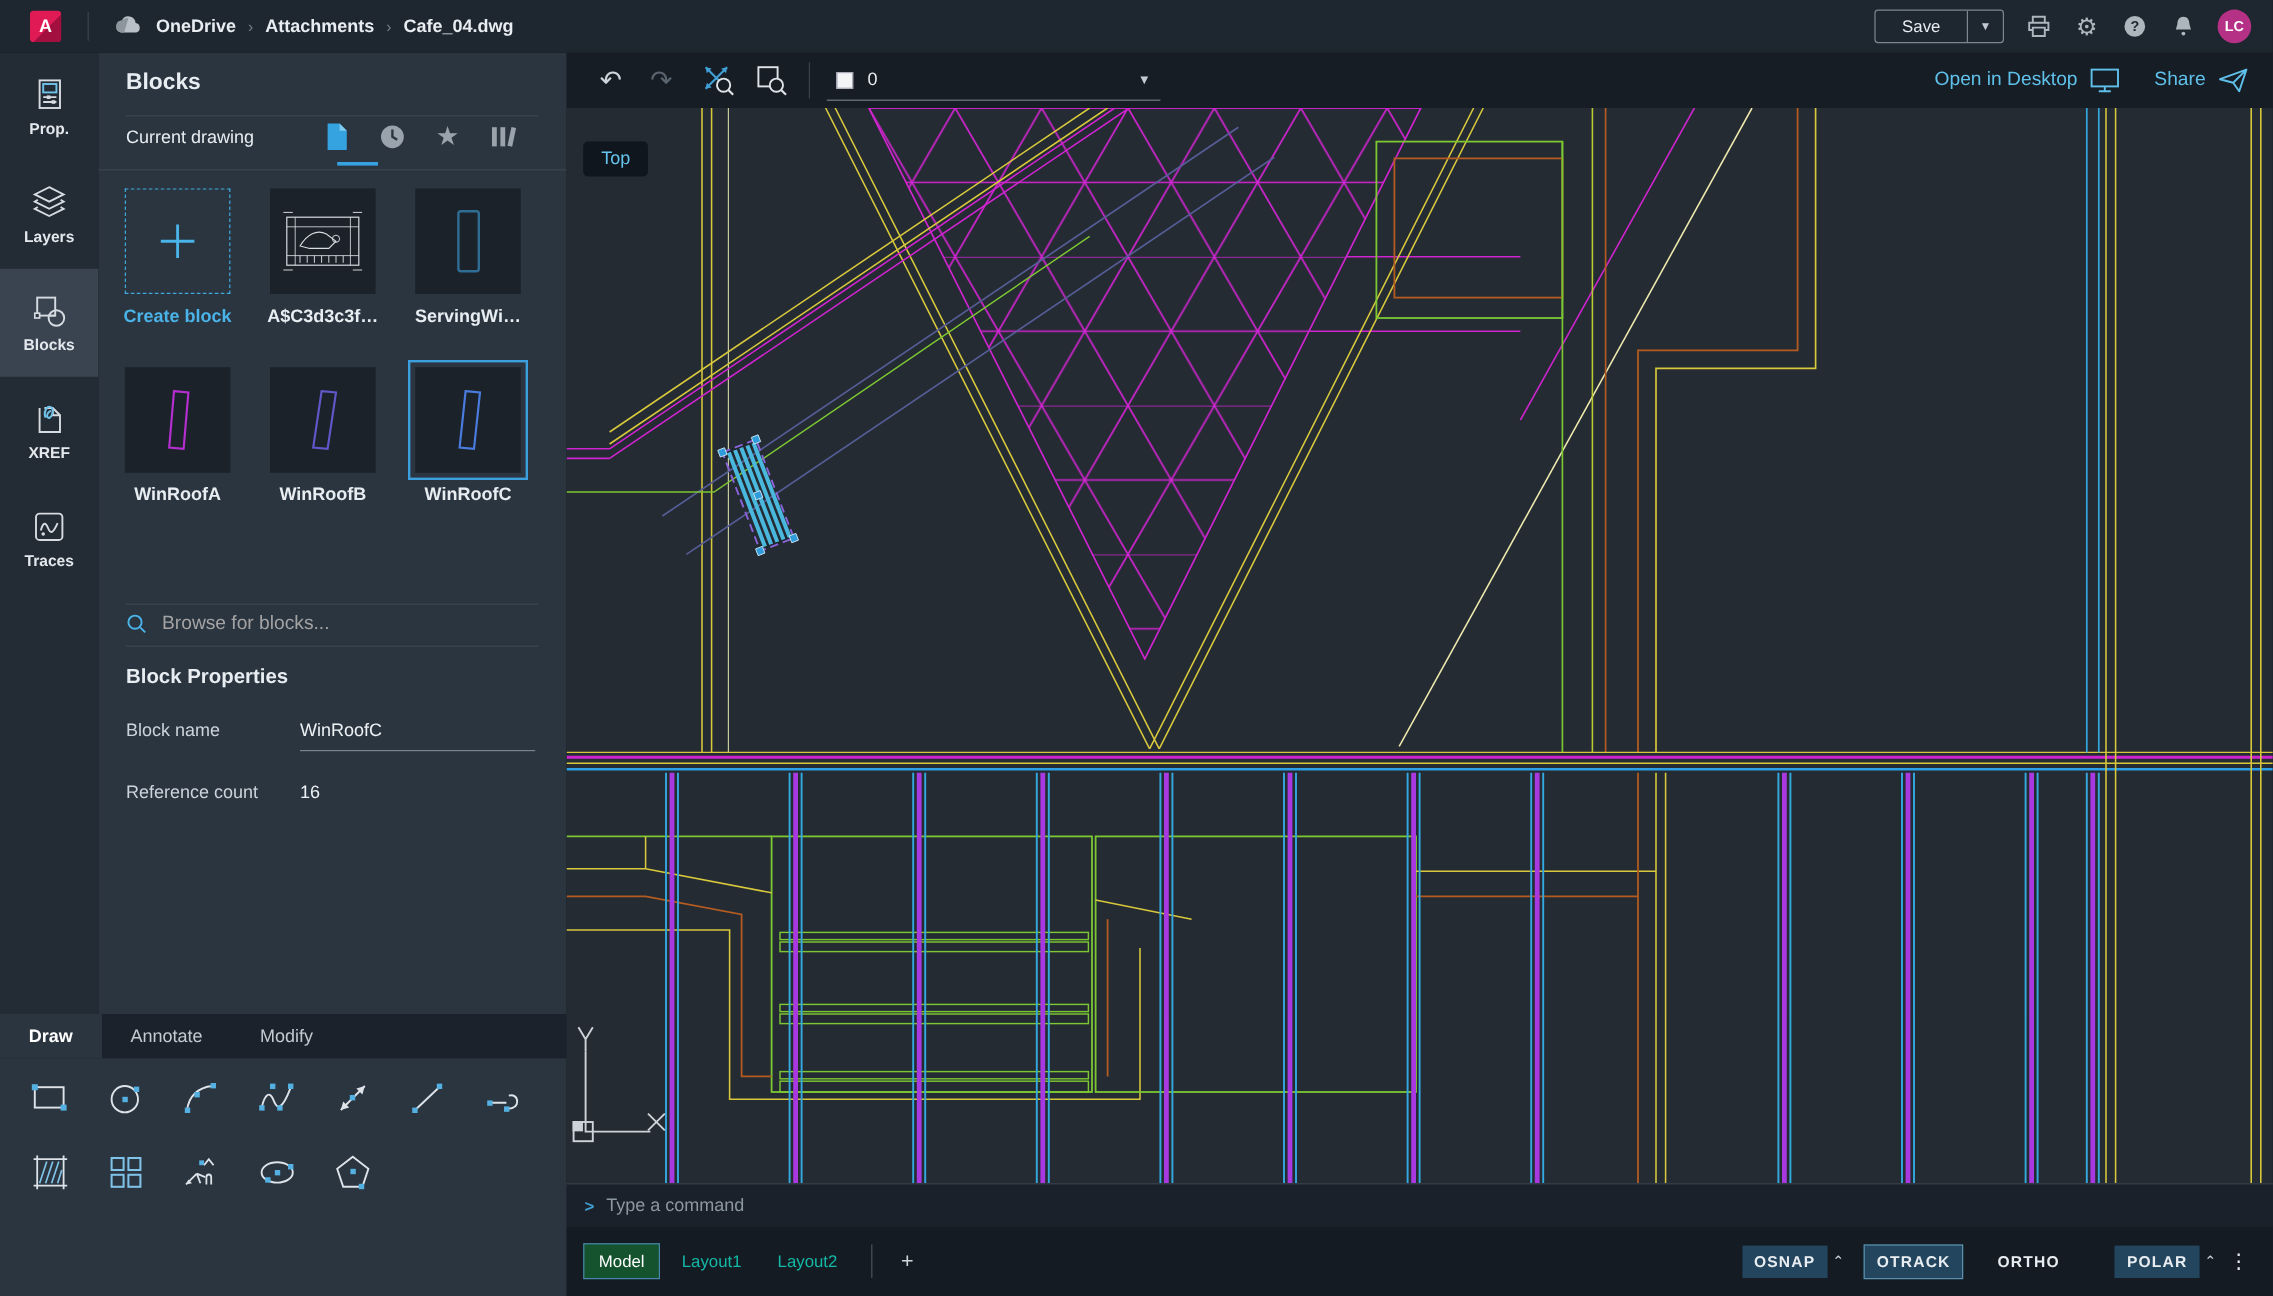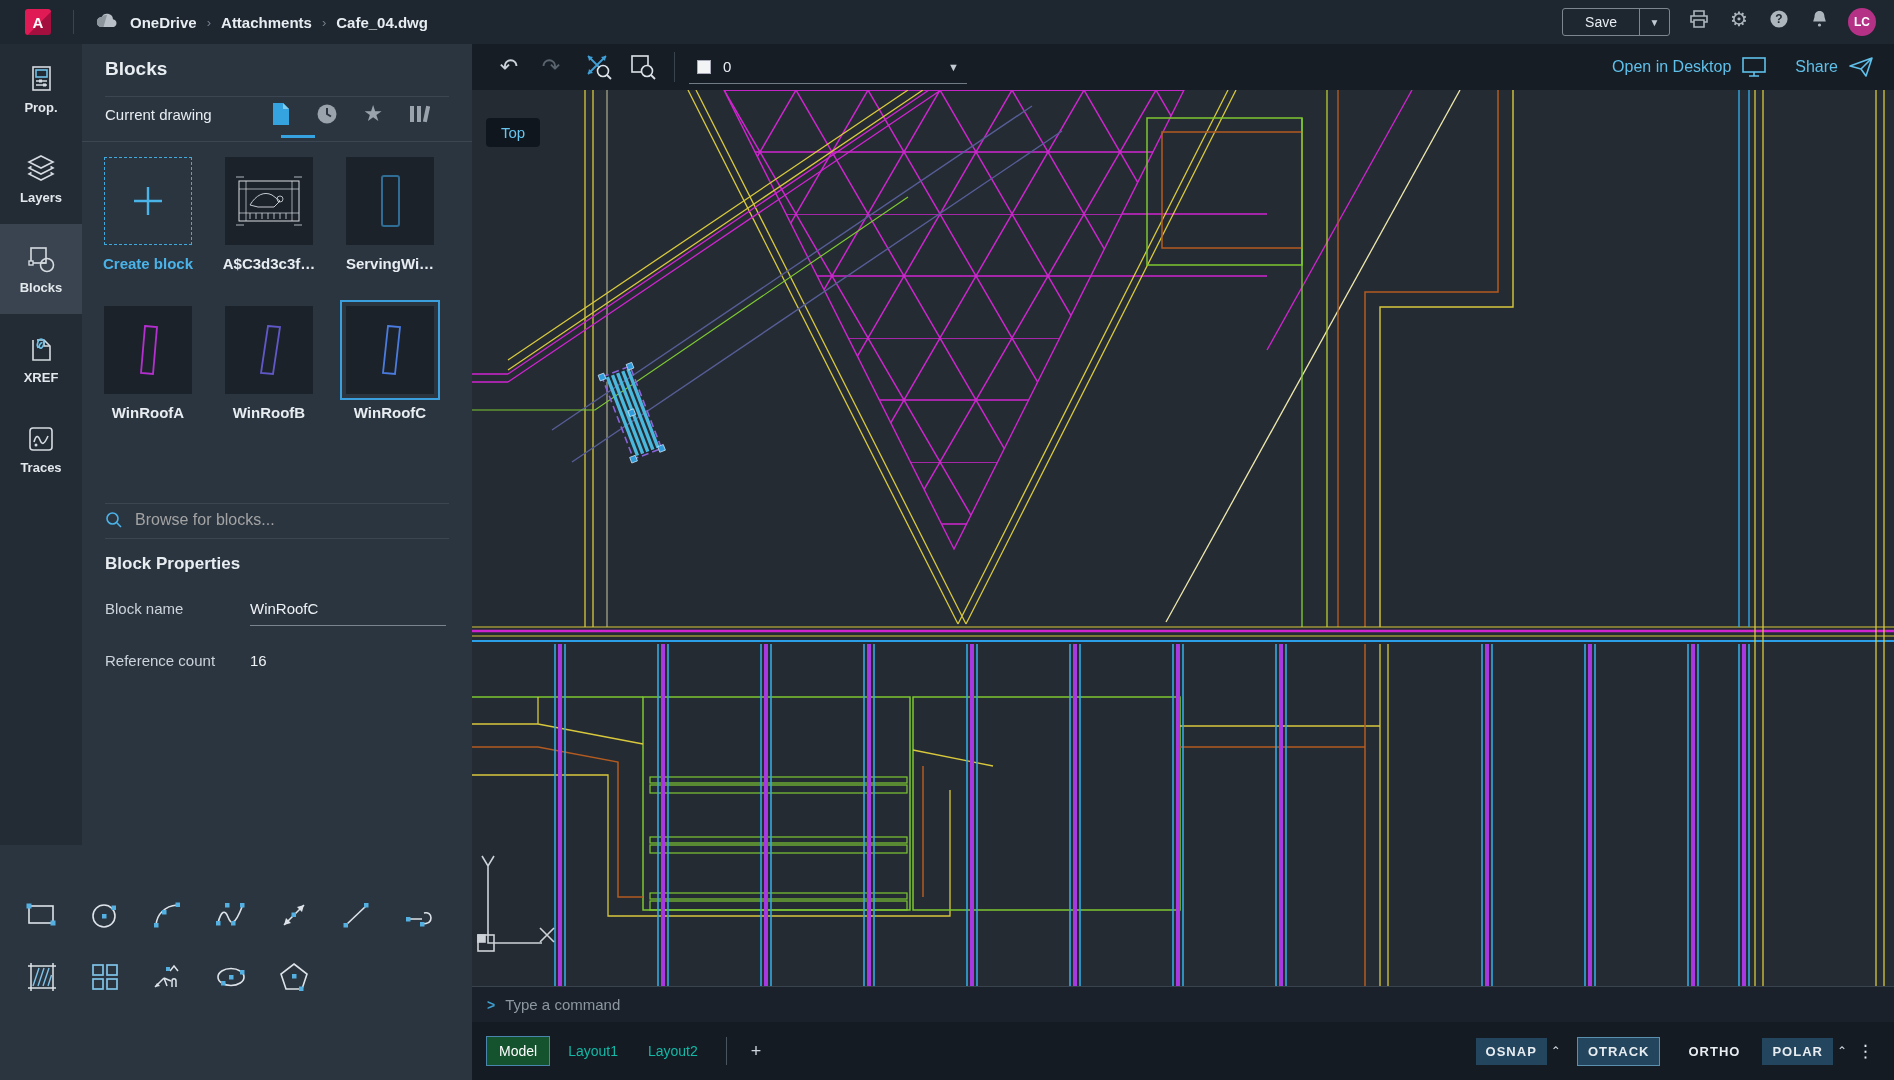--- a/index.html
+++ b/index.html
@@ -11,21 +11,21 @@
   *{box-sizing:border-box;margin:0;padding:0}
   html,body{width:1894px;height:1080px;overflow:hidden;background:#10161d;
     font-family:"Liberation Sans",sans-serif;-webkit-font-smoothing:antialiased;color:var(--txt)}
   
   #topbar{position:absolute;left:0;top:0;width:1894px;height:44px;background:var(--bg-top);z-index:30;display:flex;align-items:center}
   .logo{width:26px;height:26px;margin-left:25px;border-radius:3px;background:linear-gradient(135deg,#e01a55 55%,#a30f3e 56%);
     display:flex;align-items:center;justify-content:center;font-weight:bold;font-size:15px;color:#fff}
   .tb-div{width:1px;height:24px;background:#3a4450;margin:0 20px 0 22px}
   .crumb{display:flex;align-items:center;gap:10px;font-size:15px;font-weight:bold}
   .crumb .sep{color:#76808a;font-size:13px;font-weight:normal}
-  .tb-right{margin-left:auto;display:flex;align-items:flex-start;gap:18px;padding-right:18px}
+  .tb-right{margin-left:auto;display:flex;align-items:center;gap:18px;padding-right:18px}
   .savebtn{display:flex;border:1px solid #7d868f;border-radius:3px;height:28px;overflow:hidden}
   .savebtn .main{padding:0 22px;display:flex;align-items:center;font-size:14px;cursor:pointer}
   .savebtn .caret{width:30px;border-left:1px solid #7d868f;display:flex;align-items:center;justify-content:center;color:#c3cad1;font-size:10px;cursor:pointer}
   .tbicon{width:22px;height:22px;color:#aeb6bd;display:flex;align-items:center;justify-content:center;cursor:pointer}
   .avatar{width:28px;height:28px;border-radius:50%;background:#b53186;color:#fff;font-size:12px;font-weight:bold;
     display:flex;align-items:center;justify-content:center;cursor:pointer}
   
   #rail{position:absolute;left:0;top:44px;width:82px;height:801px;background:var(--bg-rail);z-index:20}
   .rail-item{height:90px;display:flex;flex-direction:column;align-items:center;justify-content:center;gap:6px;cursor:pointer}
   .rail-item.sel{background:var(--bg-rail-sel)}
@@ -264,20 +264,25 @@
   <div class="hr" style="top:494px"></div>
 
   <div class="bp-title">Block Properties</div>
   <div class="bp-label" style="top:556px">Block name</div>
   <div class="bp-input" style="top:556px">WinRoofC</div>
   <div class="bp-label" style="top:608px">Reference count</div>
   <div class="bp-value" style="top:608px">16</div>
 </div>
 
 <div id="drawpanel">
+  <div class="dp-tabs">
+    <div class="dp-tab active">Draw</div>
+    <div class="dp-tab">Annotate</div>
+    <div class="dp-tab">Modify</div>
+  </div>
   <div class="tools">
     <div class="tool">
       <svg width="36" height="36" viewBox="0 0 36 36">
           <rect x="5" y="9" width="24" height="17" fill="none" stroke="#dde3e8" stroke-width="1.6"></rect>
           <rect x="2.5" y="6.5" width="5" height="5" fill="#54b0e0"></rect>
           <rect x="26.5" y="23.5" width="5" height="5" fill="#54b0e0"></rect>
         </svg>
     </div>
     <div class="tool">
       <svg width="36" height="36" viewBox="0 0 36 36">
@@ -521,18 +526,18 @@
     <div class="laytab active">Model</div>
     <div class="laytab">Layout1</div>
     <div class="laytab">Layout2</div>
     <div class="bb-div"></div>
     <div class="plus">+</div>
     <div class="bb-right">
       <div class="statbtn on">OSNAP</div>
       <div class="chevbtn">⌃</div>
       <div class="statbtn on outlined" style="margin-left:12px">OTRACK</div>
       <div class="statbtn" style="margin-left:18px">ORTHO</div>
-      <div class="statbtn on" style="margin-left:12px">POLAR</div>
+      <div class="statbtn on" style="margin-left:36px">POLAR</div>
       <div class="chevbtn">⌃</div>
       <div class="dots">⋮</div>
     </div>
   </div>
 </div>
 
 </body></html>

